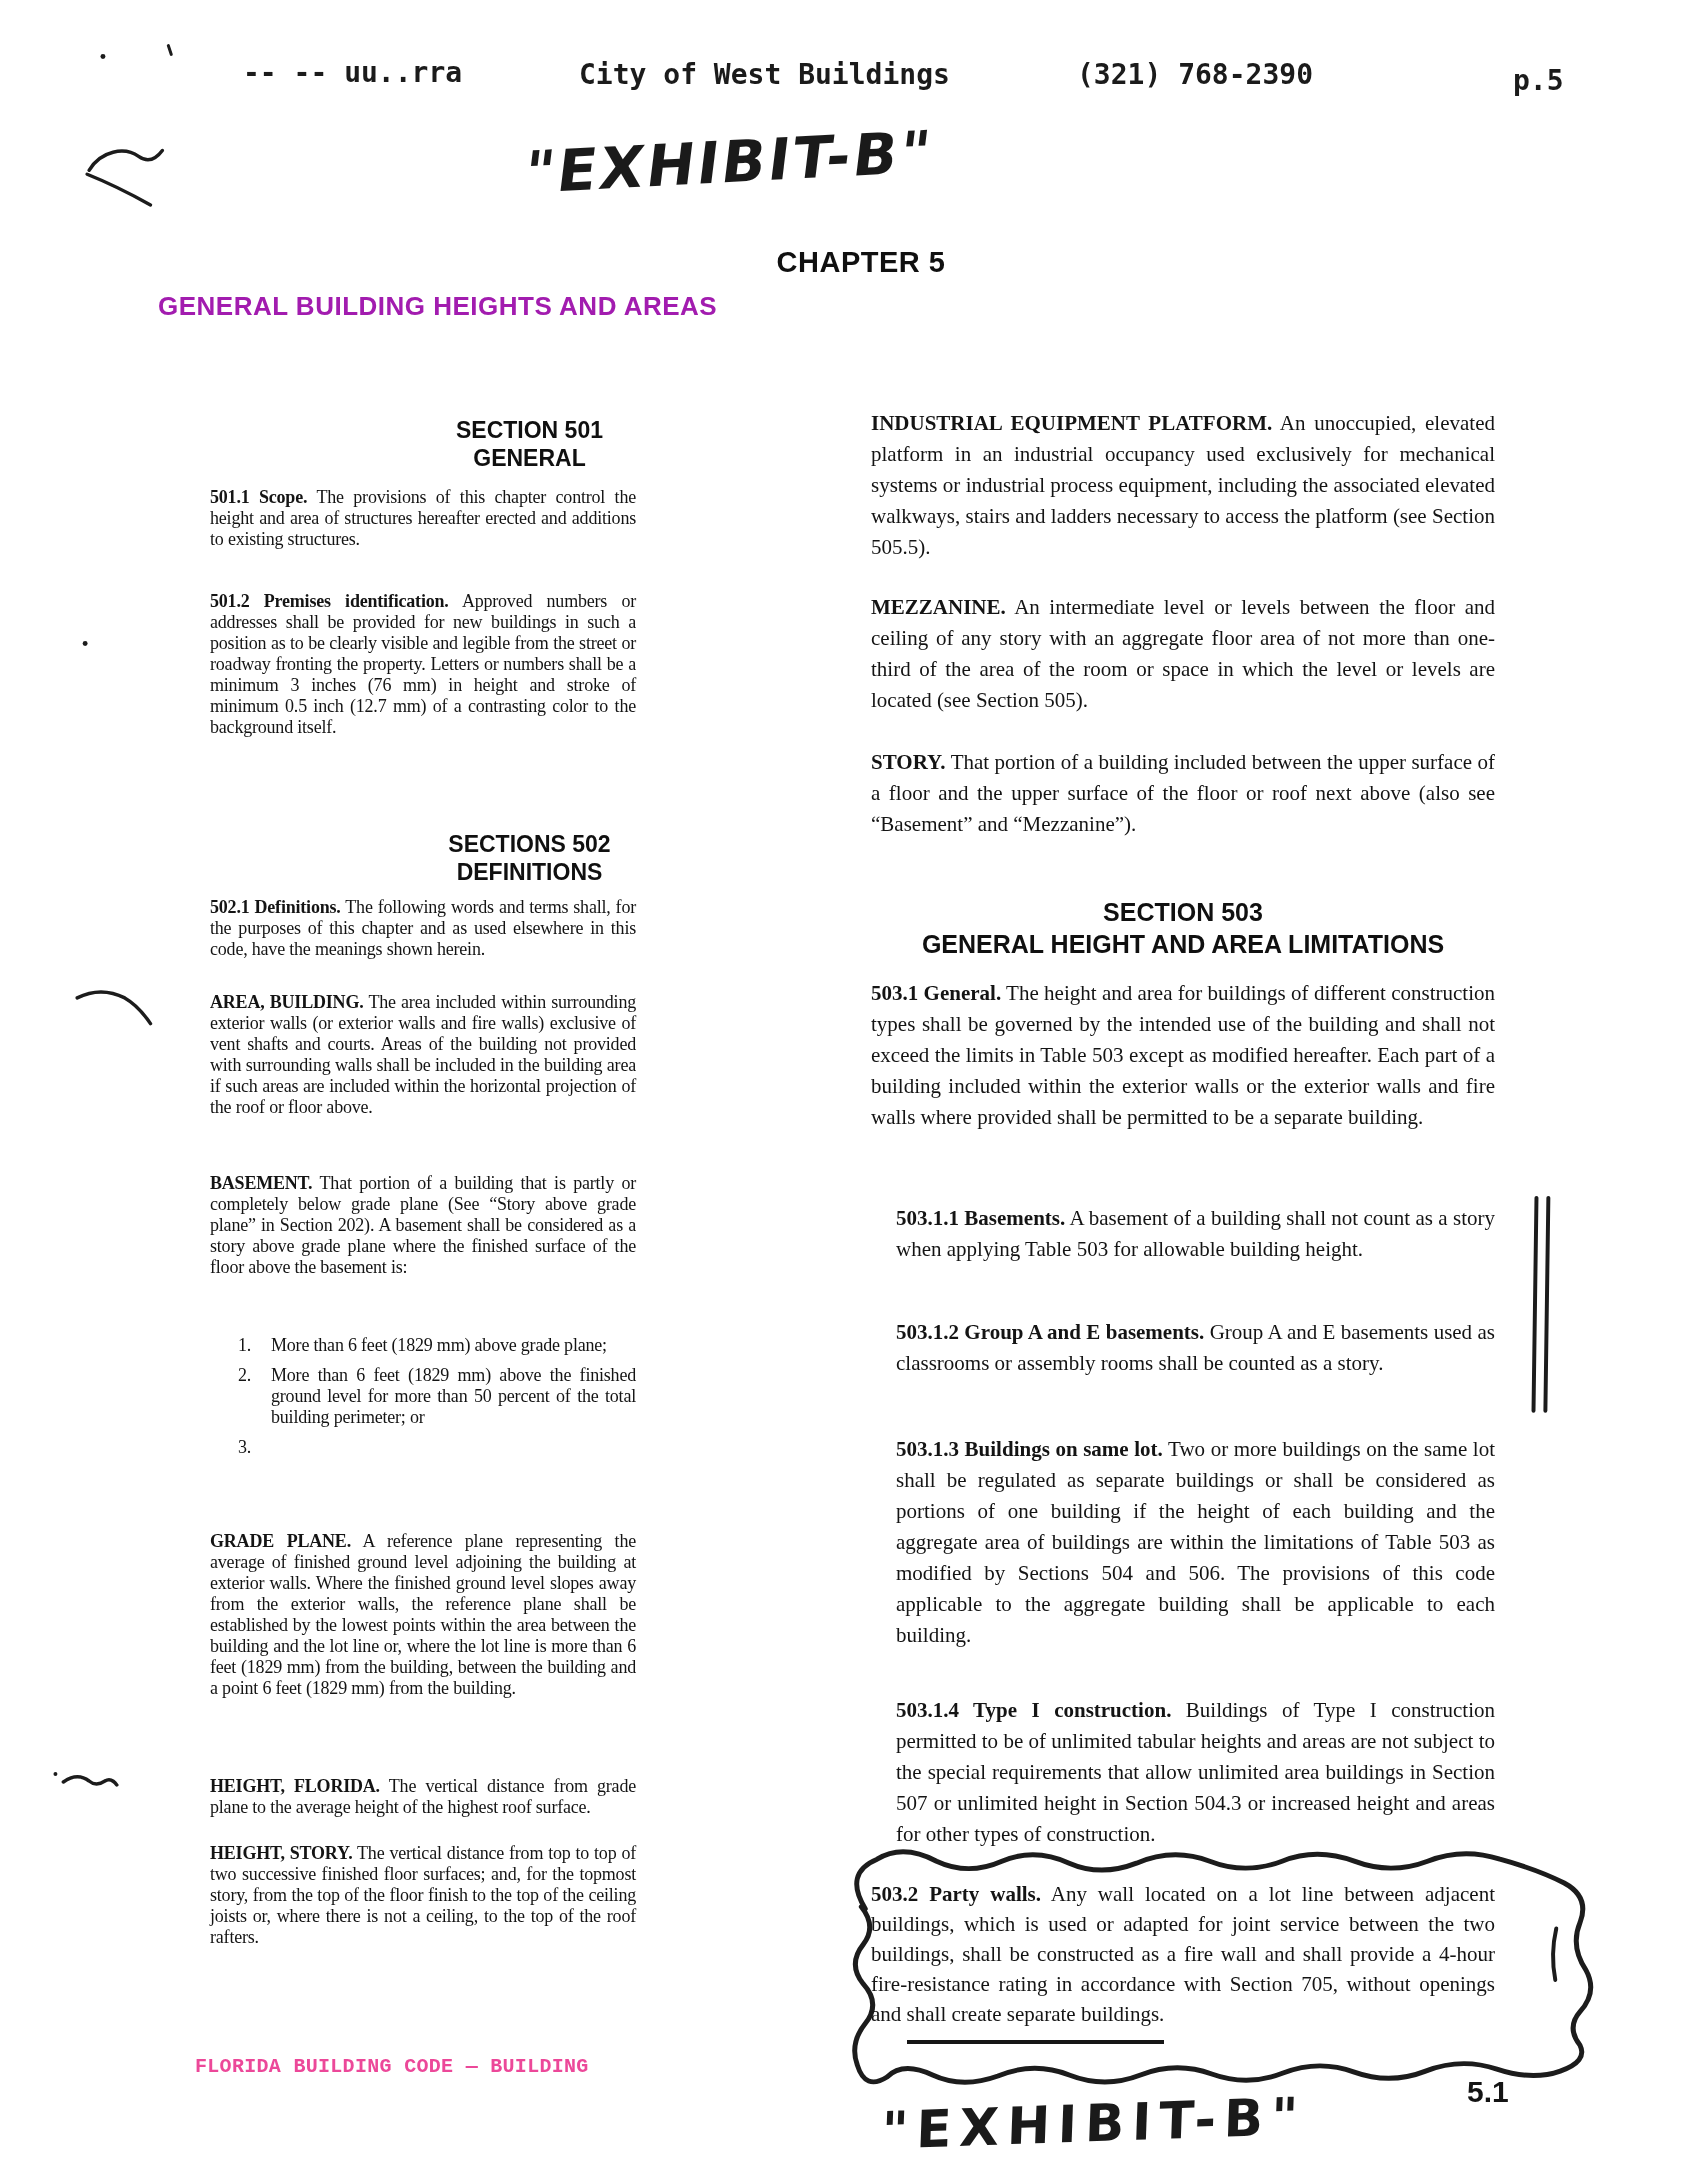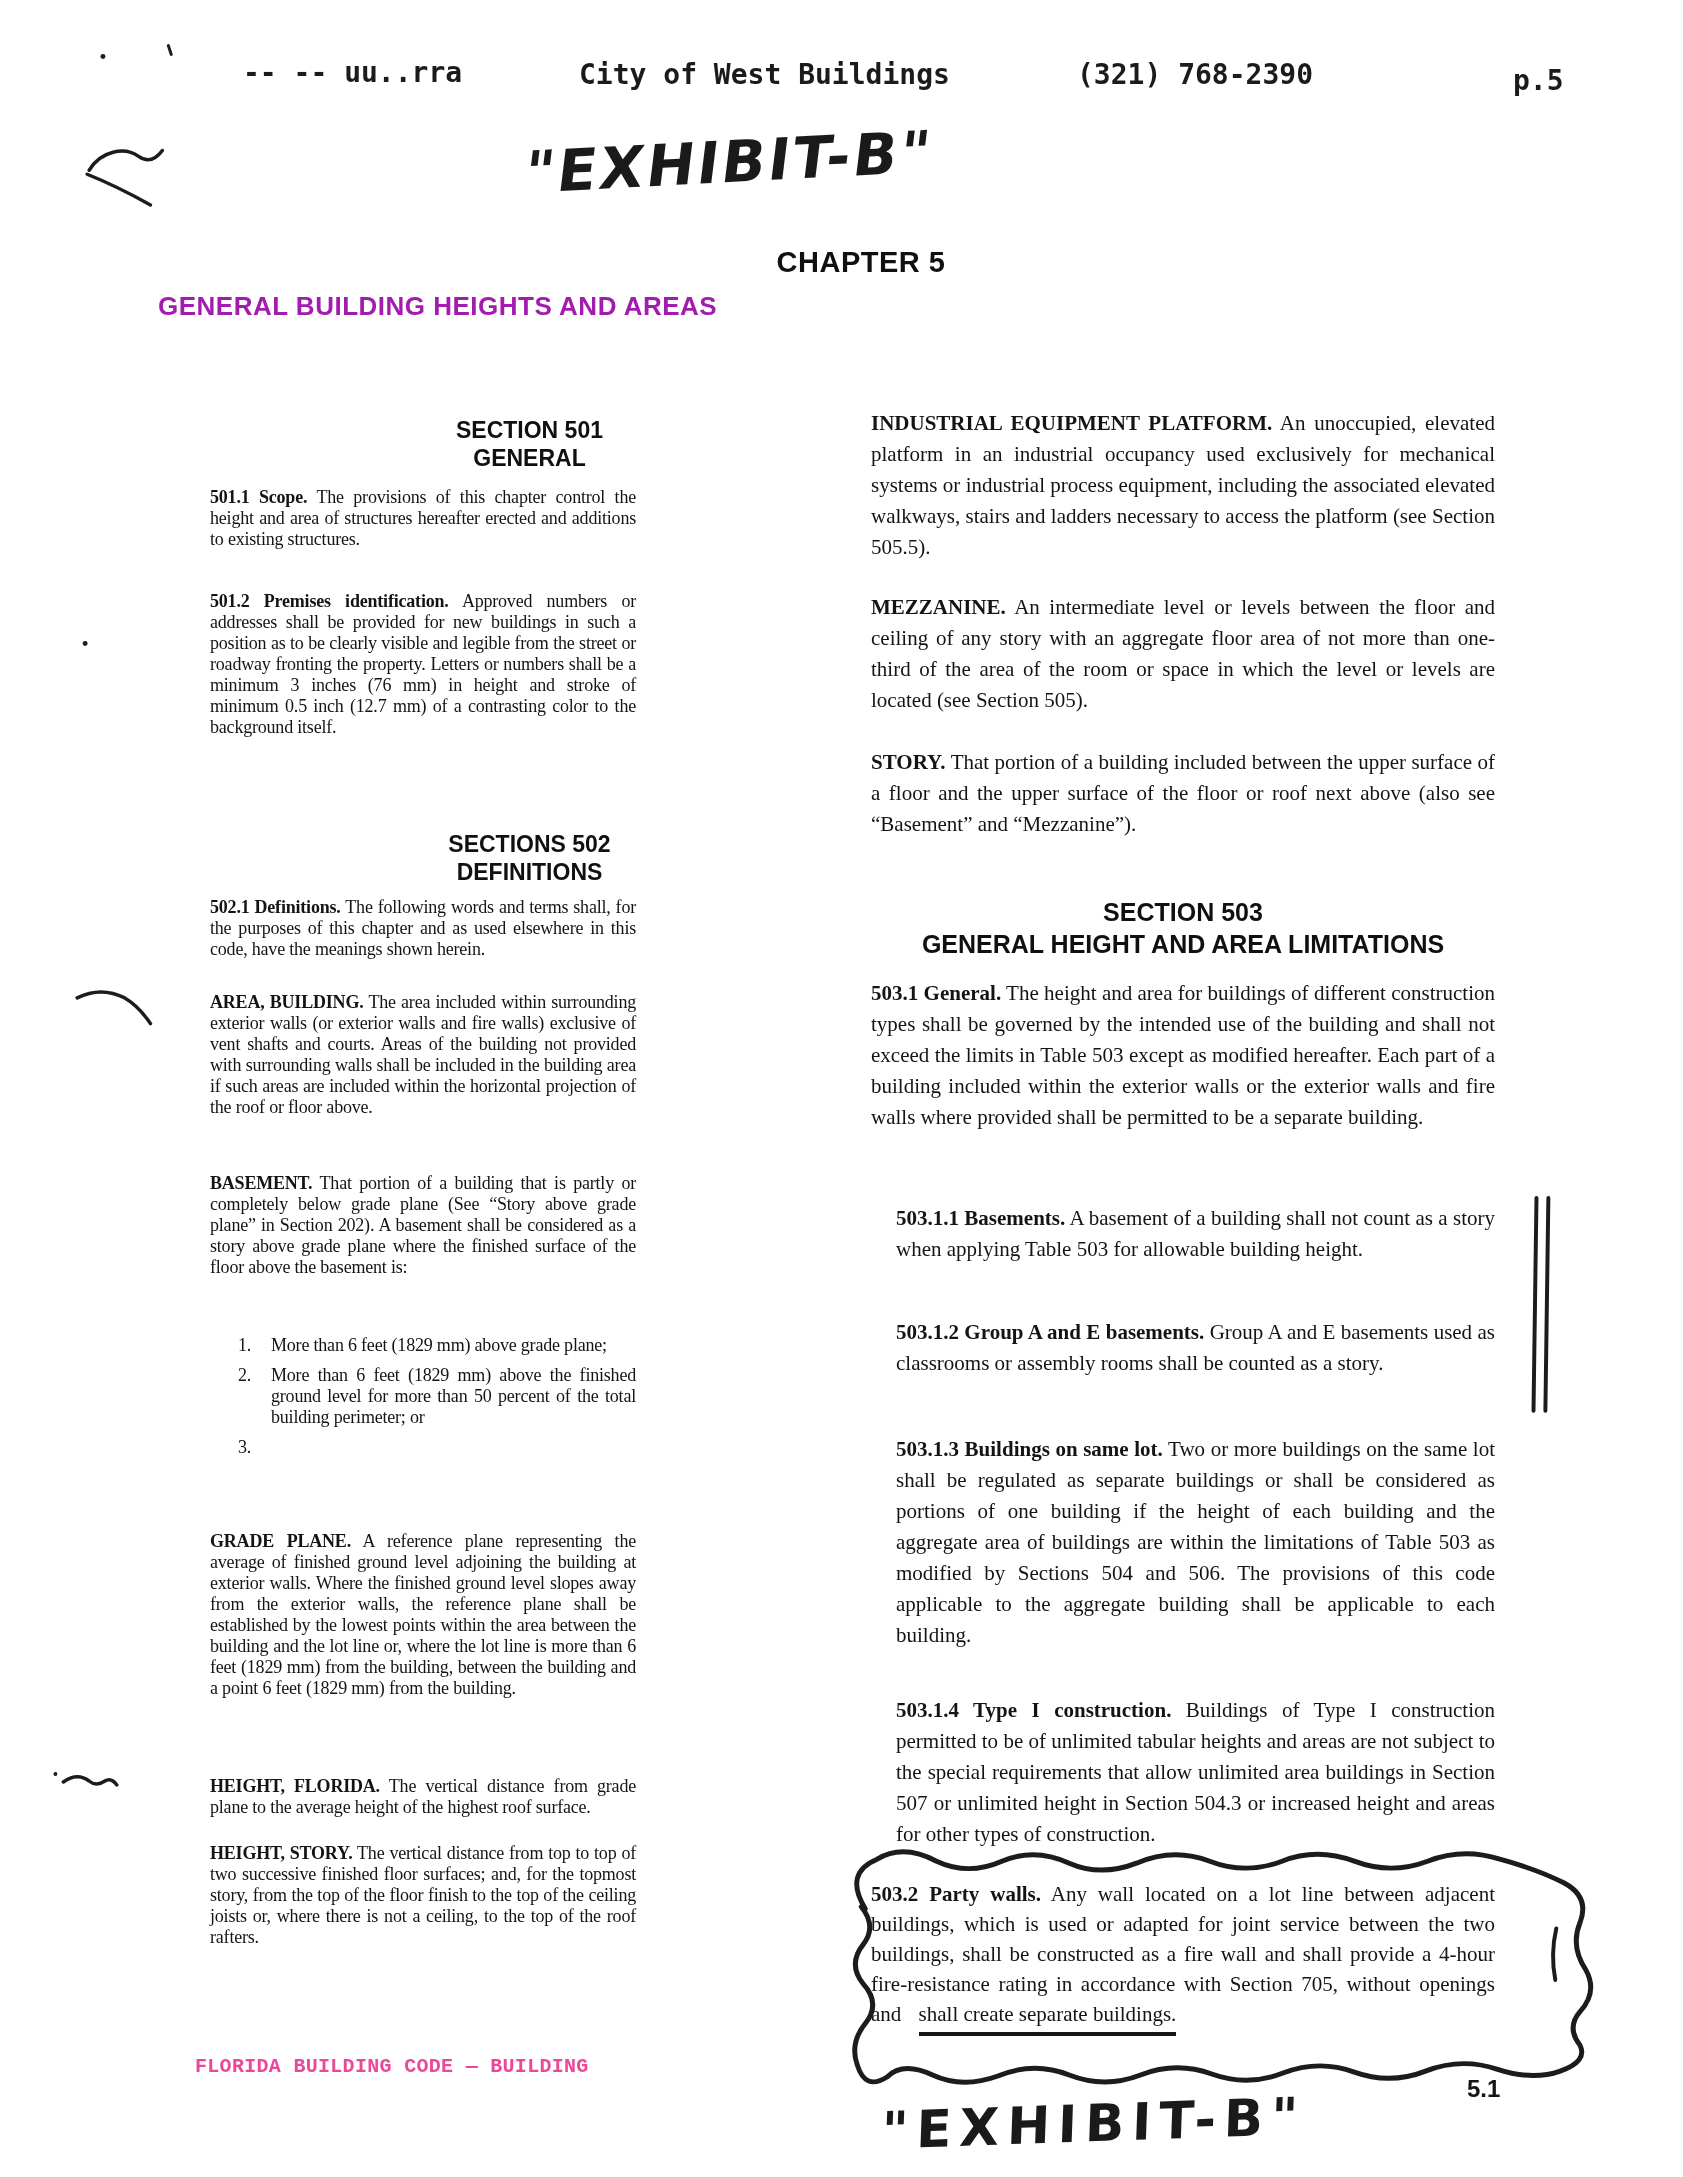--- a/index.html
+++ b/index.html
@@ -27,29 +27,29 @@
     font-size:23px; line-height:28px; color:#101010;
   }
   .sec-head.right { font-size:25px; line-height:32px; }
   .block { position:absolute; text-align:justify; }
   .left-body  { width:426px; font-size:18px; line-height:21px; letter-spacing:-0.2px; }
   .right-body { width:624px; font-size:21px; line-height:31px; }
   .lead { font-weight:bold; }
   ol.grade-list { list-style:none; margin:0; padding:0; position:absolute; }
   ol.grade-list li { position:relative; padding-left:33px; margin-bottom:9px; text-align:justify; }
   ol.grade-list .num { position:absolute; left:0; top:0; }
-  .hand-underline { border-bottom:4px solid #161616; padding-bottom:6px;margin-left:12px; }
+  .hand-underline { border-bottom:4px solid #161616; padding-bottom:14px; }
   .doc-footer {
     position:absolute; left:195px; top:2055px;
     font-family:Liberation Mono, monospace; font-weight:bold; font-size:20px;
     letter-spacing:0.3px; color:#ec4899;
   }
   .page-num {
     position:absolute; left:1467px; top:2075px;
-    font-family:"Liberation Sans", sans-serif; font-weight:bold; font-size:24px;
+    font-family:"Liberation Sans", sans-serif; font-weight:bold; font-size:30px;
   }
   svg.overlay { position:absolute; left:0; top:0; pointer-events:none; }
   svg.hand { position:absolute; overflow:visible; pointer-events:none; }
   .hand text {
     font-family:"DejaVu Sans", sans-serif; font-weight:bold; fill:#1a1a1a;
   }
 </style>
 </head>
 <body>
 

